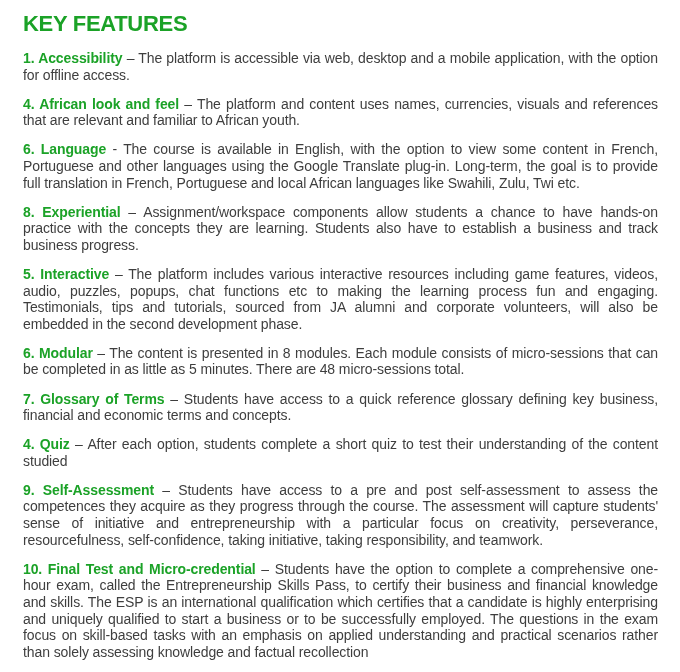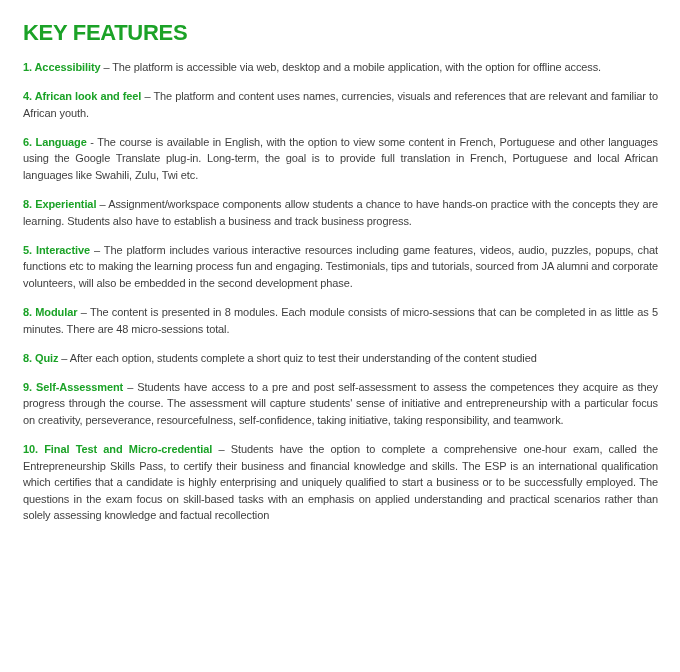--- a/index.html
+++ b/index.html
@@ -10,32 +10,32 @@
   body {
     width: 680px;
     height: 672px;
     overflow: hidden;
     font-family: "Liberation Sans", sans-serif;
   }
   .page {
     box-sizing: border-box;
     width: 680px;
     height: 540px;
-    padding: 20px 22px 0 23px;
+    padding: 11px 22px 0 23px;
   }
   .page-title {
     color: var(--accent, #1ba227);
     font-size: 22px;
     font-weight: 800;
     letter-spacing: -0.3px;
     margin: 0 0 13px 0;
   }
   .feature {
     margin: 0 0 12.5px 0;
-    font-size: 11px;
+    font-size: 14px;
     line-height: 16.6px;
     letter-spacing: -0.1px;
     color: #3e3e3e;
     text-align: justify;
   }
   .feature .head {
     color: var(--accent, #1ba227);
     font-weight: 800;
   }
   .feature .sep {
@@ -52,22 +52,23 @@
   <p class="feature"><span class="head">1. Accessibility</span><span class="sep"> – </span><span class="body">The platform is accessible via web, desktop and a mobile application, with the option for offline access.</span></p>
 
   <p class="feature"><span class="head">4. African look and feel</span><span class="sep"> – </span><span class="body">The platform and content uses names, currencies, visuals and references that are relevant and familiar to African youth.</span></p>
 
   <p class="feature"><span class="head">6. Language</span><span class="sep"> - </span><span class="body">The course is available in English, with the option to view some content in French, Portuguese and other languages using the Google Translate plug-in. Long-term, the goal is to provide full translation in French, Portuguese and local African languages like Swahili, Zulu, Twi etc.</span></p>
 
   <p class="feature"><span class="head">8. Experiential</span><span class="sep"> – </span><span class="body">Assignment/workspace components allow students a chance to have hands-on practice with the concepts they are learning. Students also have to establish a business and track business progress.</span></p>
 
   <p class="feature"><span class="head">5. Interactive</span><span class="sep"> – </span><span class="body">The platform includes various interactive resources including game features, videos, audio, puzzles, popups, chat functions etc to making the learning process fun and engaging. Testimonials, tips and tutorials, sourced from JA alumni and corporate volunteers, will also be embedded in the second development phase.</span></p>
 
-  <p class="feature"><span class="head">8. Modular</span><span class="sep"> – </span><span class="body">The content is presented in 8 modules. Each module consists of micro-sessions that can be completed in as little as 5 minutes. There are 48 micro-sessions total.</span></p>
+  <p class="feature"><span class="head">6. Modular</span><span class="sep"> – </span><span class="body">The content is presented in 8 modules. Each module consists of micro-sessions that can be completed in as little as 5 minutes. There are 48 micro-sessions total.</span></p>
 
+  <p class="feature"><span class="head">7. Glossary of Terms</span><span class="sep"> – </span><span class="body">Students have access to a quick reference glossary defining key business, financial and economic terms and concepts.</span></p>
 
-  <p class="feature"><span class="head">8. Quiz</span><span class="sep"> – </span><span class="body">After each option, students complete a short quiz to test their understanding of the content studied</span></p>
+  <p class="feature"><span class="head">4. Quiz</span><span class="sep"> – </span><span class="body">After each option, students complete a short quiz to test their understanding of the content studied</span></p>
 
   <p class="feature"><span class="head">9. Self-Assessment</span><span class="sep"> – </span><span class="body">Students have access to a pre and post self-assessment to assess the competences they acquire as they progress through the course. The assessment will capture students' sense of initiative and entrepreneurship with a particular focus on creativity, perseverance, resourcefulness, self-confidence, taking initiative, taking responsibility, and teamwork.</span></p>
 
   <p class="feature"><span class="head">10. Final Test and Micro-credential</span><span class="sep"> – </span><span class="body">Students have the option to complete a comprehensive one-hour exam, called the Entrepreneurship Skills Pass, to certify their business and financial knowledge and skills. The ESP is an international qualification which certifies that a candidate is highly enterprising and uniquely qualified to start a business or to be successfully employed. The questions in the exam focus on skill-based tasks with an emphasis on applied understanding and practical scenarios rather than solely assessing knowledge and factual recollection</span></p>
 </div>
 </div>
 
 </body></html>

